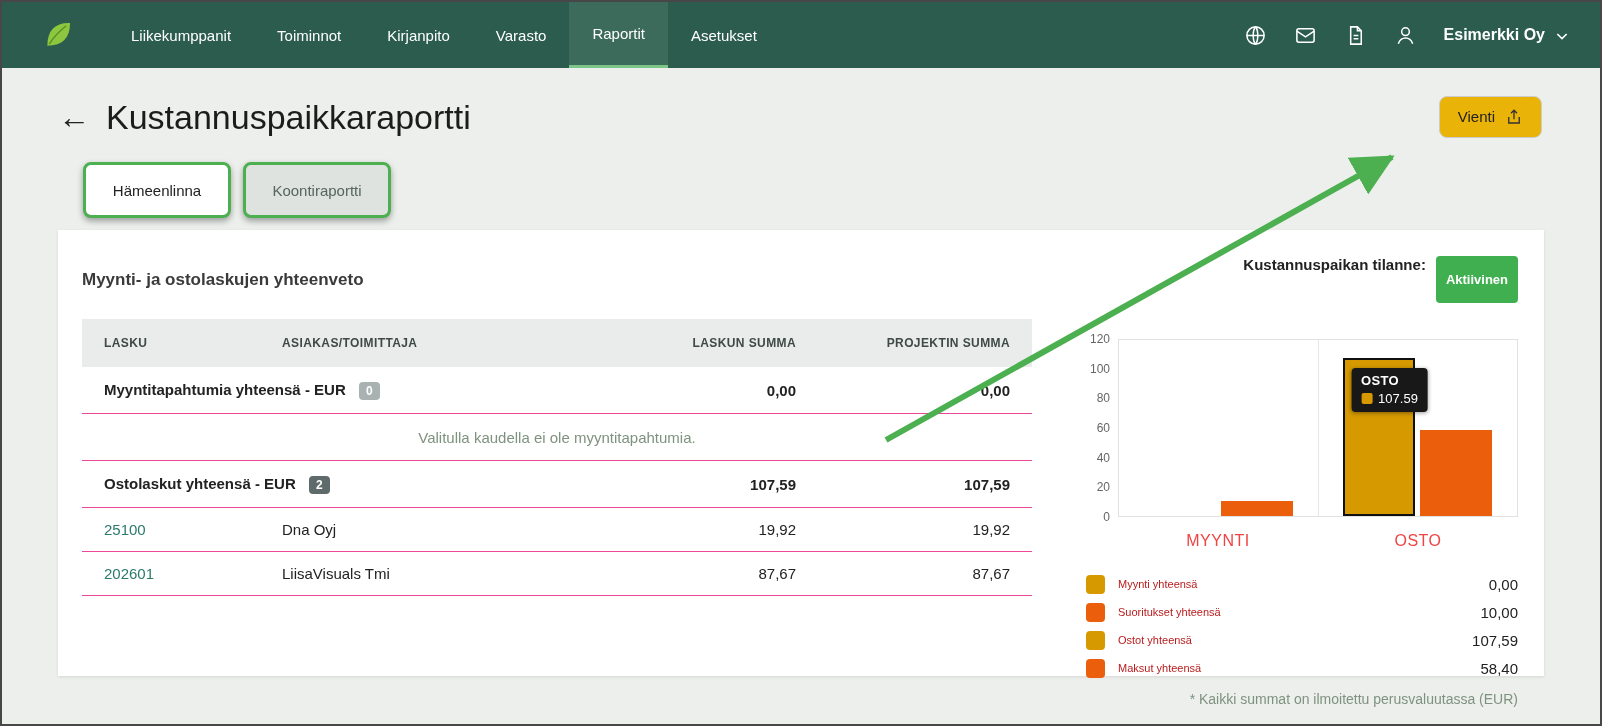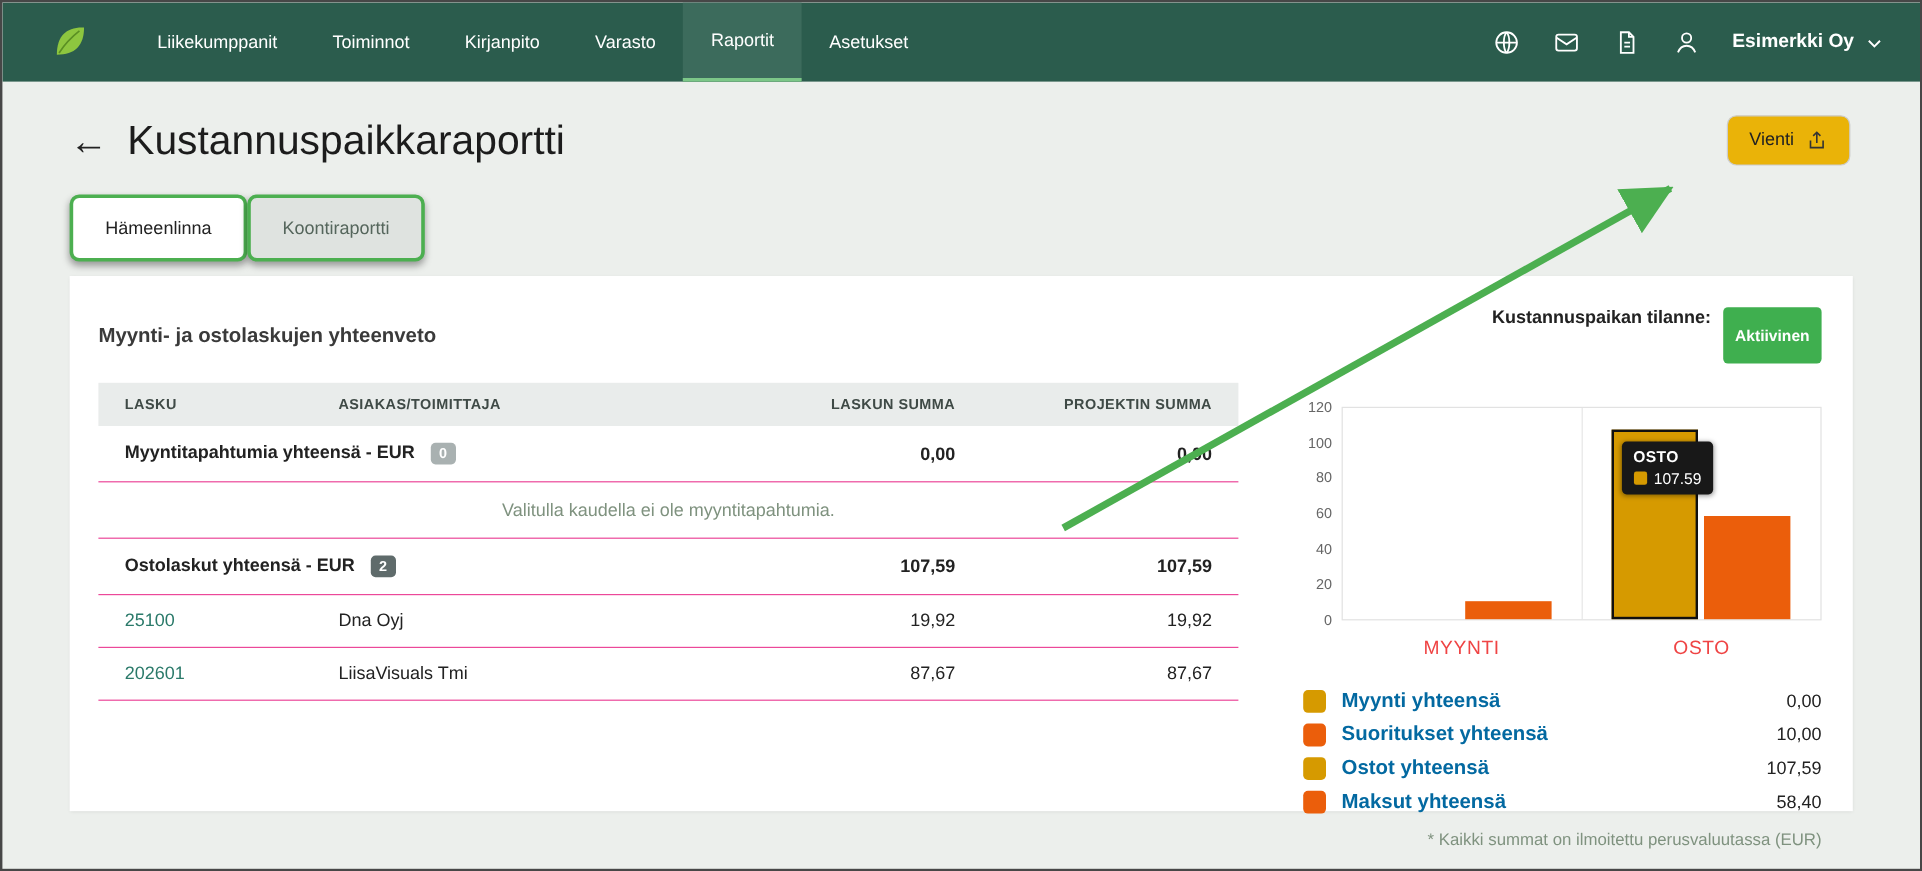--- a/index.html
+++ b/index.html
@@ -21,41 +21,41 @@
 
   
   .title-row{ display:flex; align-items:center; padding:28px 58px 0 56px; }
   .back{ font-size:32px; color:#222; margin-right:16px; cursor:pointer; line-height:1; }
   h1{ font-size:34px; font-weight:400; color:#1c1c1c; }
   .export-btn{ margin-left:auto; display:flex; align-items:flex-start; gap:10px; background:#eab308;
     border:1px solid #ccc; border-radius:8px; padding:11px 18px; font-size:15px; color:#222;
     font-family:inherit; cursor:pointer; }
 
   
-  .tabs{ display:flex; gap:0; margin:24px 0 0 56px;text-align:center; }
+  .tabs{ display:flex; gap:12px; margin:24px 0 0 81px;text-align:center; }
   .tab{ min-width:148px; height:56px; display:flex; align-items:center; justify-content:center;
     font-size:15px; border:3px solid #4caf50; border-radius:8px; cursor:pointer;
     box-shadow:0 3px 6px rgba(0,0,0,.35); padding:0 18px; }
   .tab.active{ background:#fff; color:#222; }
   .tab.inactive{ background:#dfe3e0; color:#55665c; }
 
   
   .card{ margin:12px 56px 0 56px; height:446px; background:#fff; box-shadow:0 1px 3px rgba(0,0,0,.10); }
   .card-head{ display:flex; justify-content:space-between; align-items:center; padding:26px 26px 16px 24px; }
   .card-head h2{ font-size:17px; font-weight:bold; color:#3a3a3a; }
   .status{ display:flex; align-items:flex-start; gap:10px; }
   .status-label{ font-weight:bold; font-size:15px; color:#222; }
   .status-badge{ color:#fff; font-weight:bold; font-size:13px; border-radius:4px; padding:16px 10px; }
   .card-body{ display:flex; padding:0 26px 0 24px; }
 
   
   .tbl{ width:950px; font-size:15px; color:#222; }
   .tr{ display:grid; grid-template-columns:178px 320px 240px 212px; align-items:center;
     border-bottom:1px solid #ec4899; }
-  .thead{ background:#e9eceb; height:36px; border-bottom:none; font-size:12px; font-weight:bold;
+  .thead{ background:#e9eceb; height:48px; border-bottom:none; font-size:12px; font-weight:bold;
     color:#3f4a46; letter-spacing:.4px; }
   .cell{ padding-left:22px; }
   .num{ text-align:right; }
   .c3.num{ padding-right:24px; }
   .c4.num{ padding-right:22px; }
   .group-row{ height:47px; font-weight:bold; }
   .span2{ grid-column:1/3; }
   .cnt-badge{ display:inline-block; margin-left:9px; padding:2px 7px; border-radius:4px;
     color:#fff; font-size:12px; font-weight:bold; }
   .empty-row{ height:47px; }
@@ -78,21 +78,21 @@
     box-shadow:0 1px 4px rgba(0,0,0,.4); }
   .tooltip-title{ font-weight:bold; font-size:13px; letter-spacing:.3px; }
   .tooltip-line{ display:flex; align-items:center; gap:6px; font-size:13px; margin-top:3px; }
   .tooltip-swatch{ width:11px; height:11px; border-radius:2px; display:inline-block; }
   .x-labels{ display:flex; margin-left:32px; margin-top:8px; }
   .x-labels span{ flex:1; text-align:center; font-size:16px; color:#ef4444; letter-spacing:.5px; }
 
   .legend{ margin-top:20px; }
   .legend-row{ display:flex; align-items:center; gap:13px; height:28px; }
   .legend-swatch{ width:19px; height:19px; border-radius:4px; flex:none; }
-  .legend-label{ flex:1; font-size:17px; color:#0369a1;font-weight:bold; }
+  .legend-label{ flex:1; font-size:11px; color:#b91c1c; }
   .legend-value{ font-size:15px; color:#222; }
   .footnote{ text-align:right; color:#7f927f; font-size:14px; margin-top:9px; }
 
   
   .annotation{ position:absolute; left:0; top:0; width:1602px; height:726px; pointer-events:none; z-index:40; }
 </style>
 </head>
 <body>
 
 <div class="screen">

